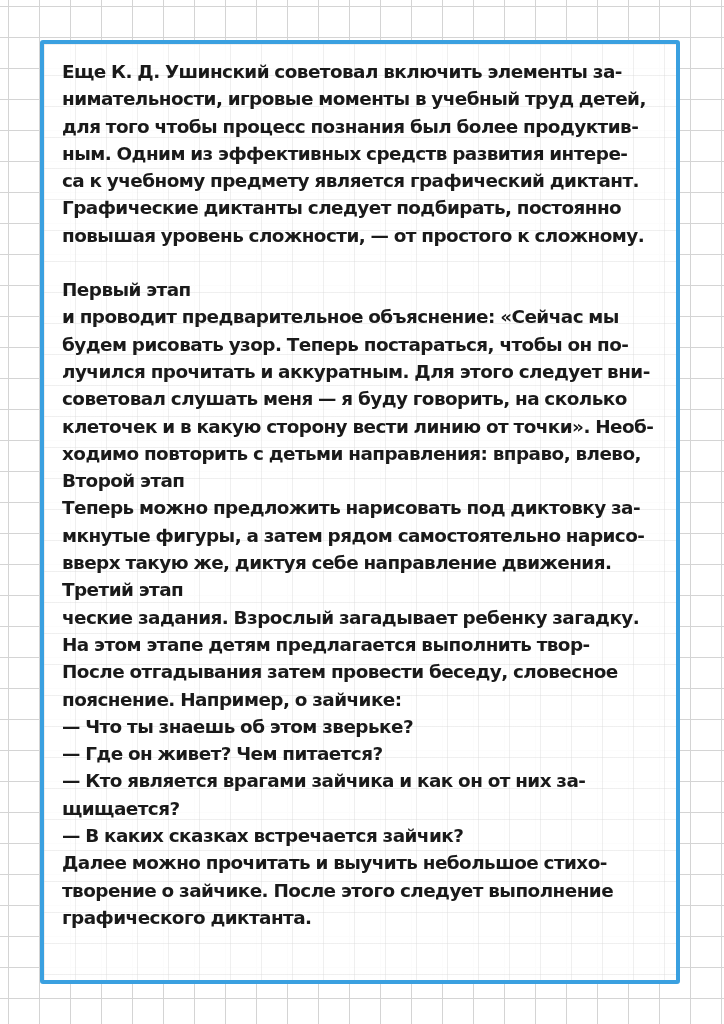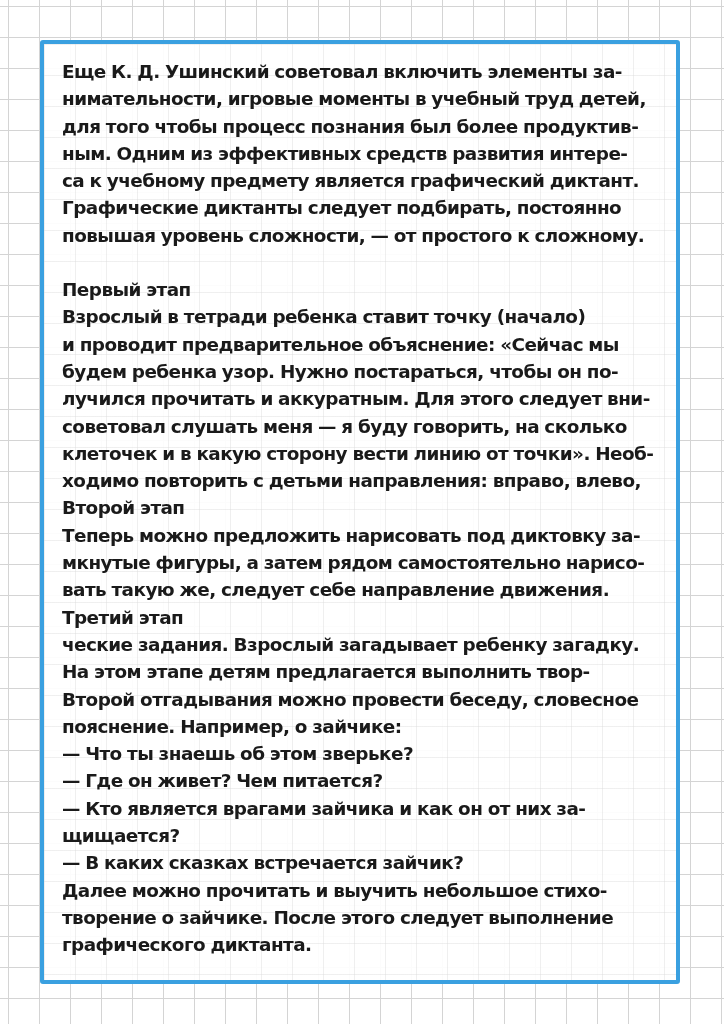--- a/index.html
+++ b/index.html
@@ -72,41 +72,40 @@
       <span class="line">ным. Одним из эффективных средств развития интере-</span>
       <span class="line">са к учебному предмету является графический диктант.</span>
       <span class="line">Графические диктанты следует подбирать, постоянно</span>
       <span class="line">повышая уровень сложности, — от простого к сложному.</span>
     </div>
 
     <div class="spacer"></div>
 
     <div>
       <span class="heading">Первый этап</span>
-      <span class="line">Взрослый в тетради ребенка ставит точку (начало)</span>
       <span class="line">и проводит предварительное объяснение: «Сейчас мы</span>
-      <span class="line">будем ребенка узор. Нужно постараться, чтобы он по-</span>
+      <span class="line">будем рисовать узор. Теперь постараться, чтобы он по-</span>
       <span class="line">лучился прочитать и аккуратным. Для этого следует вни-</span>
       <span class="line">советовал слушать меня — я буду говорить, на сколько</span>
       <span class="line">клеточек и в какую сторону вести линию от точки». Необ-</span>
       <span class="line">ходимо повторить с детьми направления: вправо, влево,</span>
     </div>
 
     <div>
       <span class="heading">Второй этап</span>
       <span class="line">Теперь можно предложить нарисовать под диктовку за-</span>
       <span class="line">мкнутые фигуры, а затем рядом самостоятельно нарисо-</span>
-      <span class="line">вать такую же, следует себе направление движения.</span>
+      <span class="line">вверх такую же, диктуя себе направление движения.</span>
     </div>
 
     <div>
       <span class="heading">Третий этап</span>
       <span class="line">ческие задания. Взрослый загадывает ребенку загадку.</span>
       <span class="line">На этом этапе детям предлагается выполнить твор-</span>
-      <span class="line">Второй отгадывания можно провести беседу, словесное</span>
+      <span class="line">После отгадывания затем провести беседу, словесное</span>
       <span class="line">пояснение. Например, о зайчике:</span>
       <span class="line">— Что ты знаешь об этом зверьке?</span>
       <span class="line">— Где он живет? Чем питается?</span>
       <span class="line">— Кто является врагами зайчика и как он от них за-</span>
       <span class="line">щищается?</span>
       <span class="line">— В каких сказках встречается зайчик?</span>
       <span class="line">Далее можно прочитать и выучить небольшое стихо-</span>
       <span class="line">творение о зайчике. После этого следует выполнение</span>
       <span class="line">графического диктанта.</span>
     </div>

